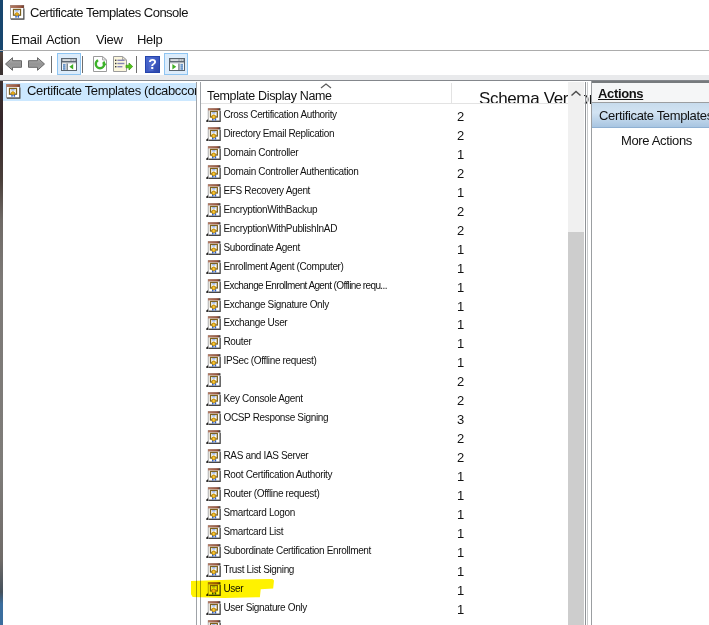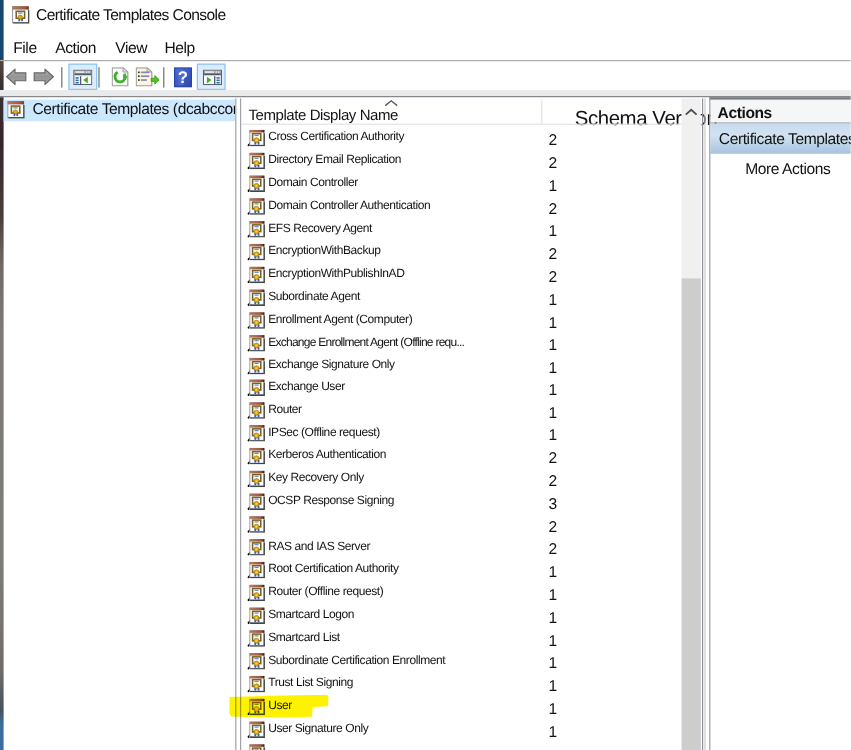--- a/index.html
+++ b/index.html
@@ -48,21 +48,21 @@
   .row .sv { position:absolute; left:256px; top:3px; font-size:13px; }
 
   
   #sbar { left:568px; top:82px; width:16px; height:543px; background:#f0f0f0; }
   #sthumb { left:568px; top:232px; width:16px; height:393px; background:#cdcdcd; }
 
   
   #apTop { left:591px; top:81px; width:118px; height:2px; background:#767a7d; }
   #apLeft { left:591px; top:81px; width:1px; height:544px; background:#9b9ea1; }
   #apHdr { left:592px; top:83px; width:117px; height:19px; background:#f5f6f7; }
-  #apTitle { left:598px; top:86px; font-size:13px; font-weight:bold; }
+  #apTitle { left:598px; top:86px; font-size:13px; font-weight:bold;text-decoration:underline; }
   #apSep { left:592px; top:102px; width:117px; height:1px; background:#9b9ea1; }
   #apRow { left:592px; top:103px; width:117px; height:25px;
     background:linear-gradient(#c7dbed 0%, #d2e3f2 40%, #a8c5e1 100%);
     border-bottom:1px solid #8fb0d2; }
   #apRowT { left:599px; top:108px; font-size:13px; }
   #apMore { left:621px; top:133px; font-size:13px; }
 
   
   #hl { left:191px; top:579px; width:83px; height:19px; background:#fff200; mix-blend-mode:multiply;
     clip-path:polygon(0% 10%, 55% 3%, 98% 0%, 100% 8%, 99% 50%, 84% 54%, 83% 96%, 40% 100%, 2% 95%, 0% 80%); }
@@ -110,21 +110,21 @@
   <path d="M13.9 3.5 L13.9 14.1 L1 14.1" fill="none" stroke="#4d4d4d" stroke-width="1.1"></path>
   <rect x="0.3" y="0.3" width="13.6" height="2.7" fill="url(#gbrown)"></rect>
   <rect x="3.5" y="4.4" width="7" height="5.8" fill="#fff" stroke="#7c6220" stroke-width="1.3"></rect>
   <rect x="5.1" y="5.4" width="3.6" height="1" fill="#5b87d7"></rect>
   <circle cx="6.9" cy="9.4" r="1.9" fill="#e9a90e" stroke="#8a6d10" stroke-width="0.5"></circle>
   <rect x="5.3" y="10.6" width="1.4" height="2.1" fill="#2a5fd0"></rect>
   <rect x="7.7" y="10.6" width="1.4" height="2.1" fill="#2a5fd0"></rect>
 </svg>
 <div id="title" class="abs txt">Certificate Templates Console</div>
 
-<div class="abs menu txt" style="left:11px">File</div>
+<div class="abs menu txt" style="left:11px">Email</div>
 <div class="abs menu txt" style="left:46px">Action</div>
 <div class="abs menu txt" style="left:96px">View</div>
 <div class="abs menu txt" style="left:137px">Help</div>
 <div id="mline" class="abs"></div>
 
 <svg class="abs" style="left:5px;top:57px" width="40px" height="14" viewBox="0 0 40 14">
   <path d="M0.5 7 L7.5 0.7 L7.5 3.7 L16.5 3.7 L16.5 10.3 L7.5 10.3 L7.5 13.3 Z" fill="url(#garrow)" stroke="#686868" stroke-width="1"></path>
   <path d="M39.5 7 L32.5 0.7 L32.5 3.7 L23.5 3.7 L23.5 10.3 L32.5 10.3 L32.5 13.3 Z" fill="url(#garrow)" stroke="#686868" stroke-width="1"></path>
 </svg>
 <div class="abs tsep" style="left:51px"></div>
@@ -305,28 +305,27 @@
       <svg class="ci" width="15" height="14">
         <use href="#ci"></use>
       </svg>
       <span class="nm">IPSec (Offline request)</span>
       <span class="sv">1</span>
     </div>
 <div class="row" style="top:371.34px">
       <svg class="ci" width="15" height="14">
         <use href="#ci"></use>
       </svg>
-      <span class="nm">Kerberos Authentication</span>
       <span class="sv">2</span>
     </div>
 <div class="row" style="top:390.30px">
       <svg class="ci" width="15" height="14">
         <use href="#ci"></use>
       </svg>
-      <span class="nm">Key Recovery Only</span>
+      <span class="nm">Key Console Agent</span>
       <span class="sv">2</span>
     </div>
 <div class="row" style="top:409.26px">
       <svg class="ci" width="15" height="14">
         <use href="#ci"></use>
       </svg>
       <span class="nm">OCSP Response Signing</span>
       <span class="sv">3</span>
     </div>
 <div class="row" style="top:428.22px">

